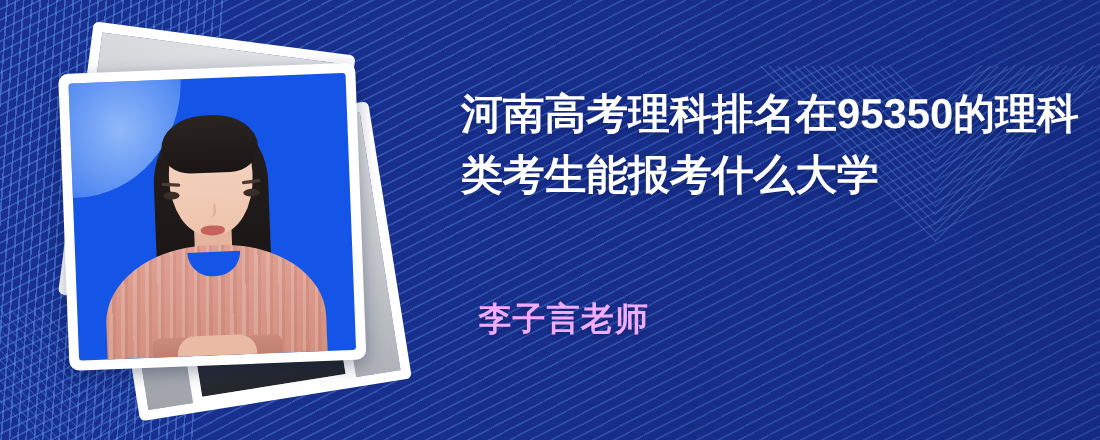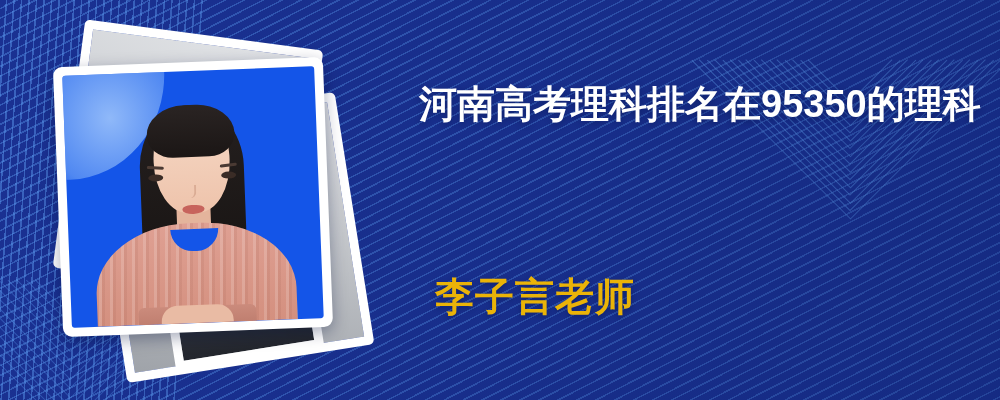--- a/index.html
+++ b/index.html
@@ -281,22 +281,22 @@
     color:#ffffff;
     font-size:38px;
     line-height:56px;
     font-weight:bold;
     letter-spacing:0px;
     text-shadow:0 2px 6px rgba(6,18,70,0.45);
   }
   .author{
     position:absolute;
     left:16px; top:270px;
-    color:#eab308;
-    font-size:39px;
+    color:#f0abfc;
+    font-size:30px;
     font-weight:bold;
     letter-spacing:1px;
     text-shadow:0 2px 5px rgba(6,18,70,0.40);
   }
   .byline{
     position:absolute;
     left:0px; top:320px;
     color:#e3ecfb;
     font-size:23px;
     font-weight:normal;
@@ -397,17 +397,18 @@
           <div class="waist"></div>
           <div class="hands"></div>
         </div>
       </div>
     </div>
   </div>
 
   <div class="content">
     <div class="title">
       <span>河南高考理科排名在95350的理科</span><br>
+      <span>类考生能报考什么大学</span>
     </div>
     <div class="author">李子言老师</div>
   </div>
 
 </div>
 
 </body></html>

